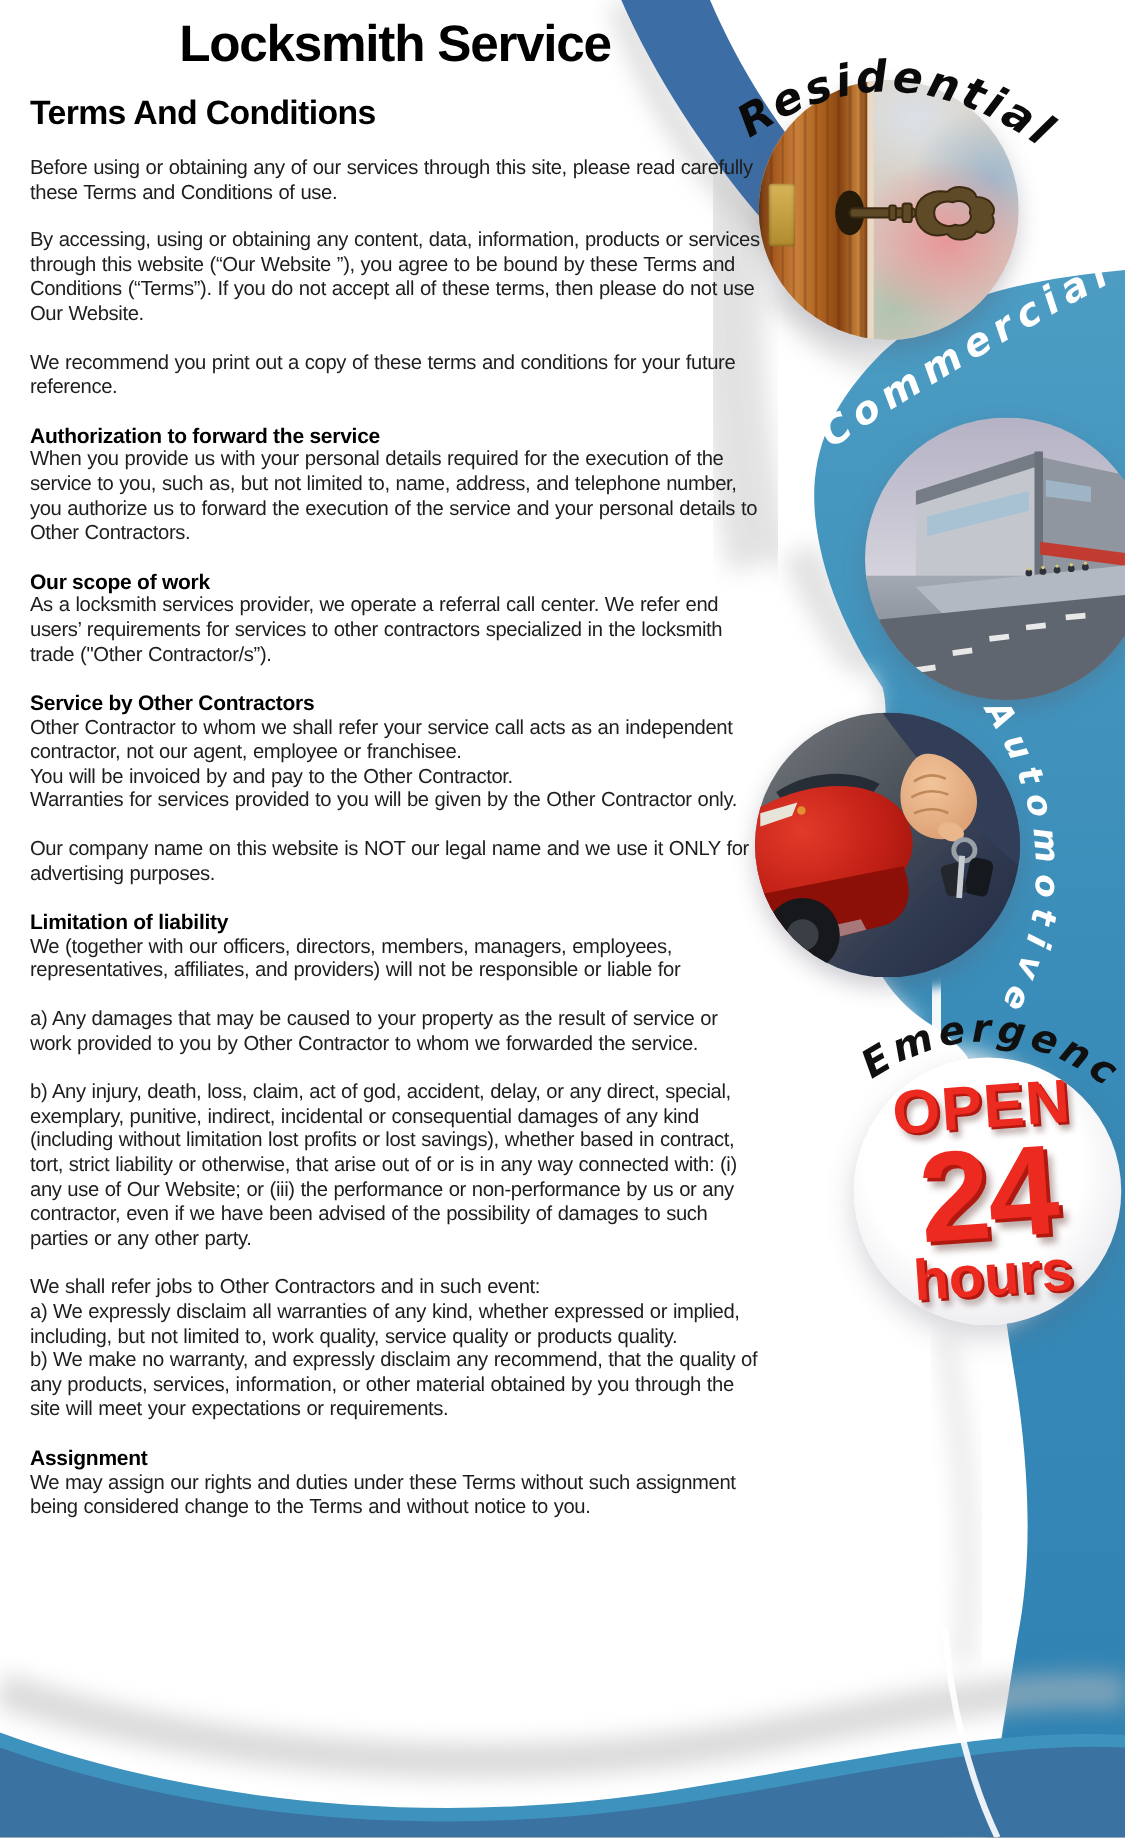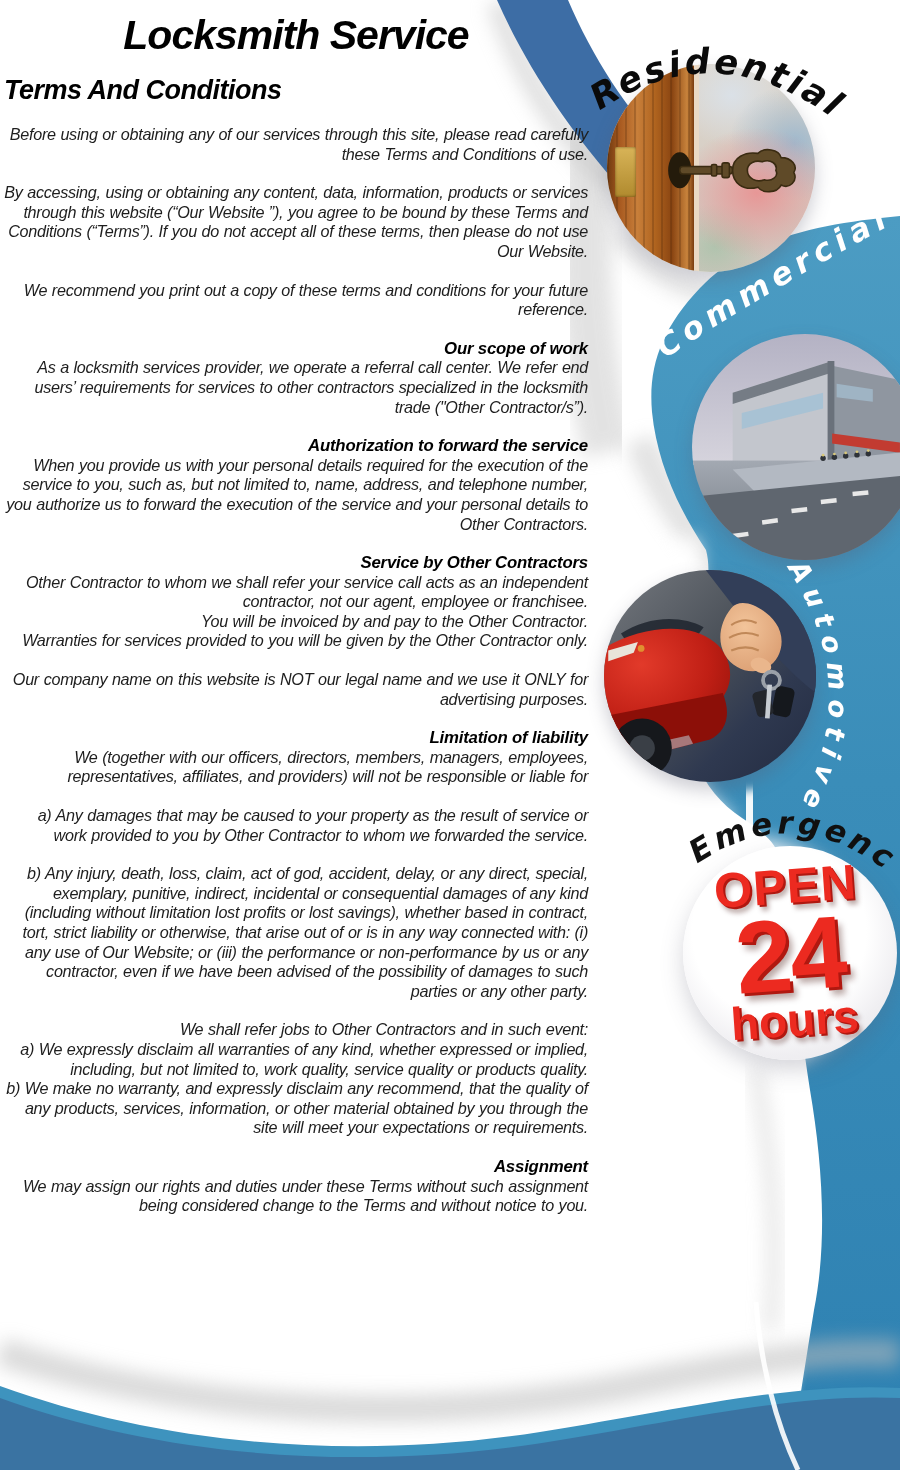--- a/index.html
+++ b/index.html
@@ -2,31 +2,31 @@
 <html><head>
 <meta charset="utf-8">
 <style>
   html,body{margin:0;padding:0;background:#888;}
   .page{
     position:relative;width:900px;height:1470px;margin:0 auto;
     background:#ffffff;overflow:hidden;
     font-family:"Liberation Sans",sans-serif;color:#1c1c1c;
   }
   
-  .content{position:absolute;left:4px;top:0;width:584px;z-index:6;font-style:italic;}
+  .content{position:absolute;left:24px;top:0;width:584px;z-index:6;}
   .title{
     margin:14px 0 0;text-align:center;color:#000;
     font-size:41px;line-height:42px;font-weight:bold;letter-spacing:-1px;
   }
   .subtitle{
     margin:20px 0 0;color:#000;
     font-size:27px;line-height:28px;font-weight:bold;letter-spacing:-0.5px;
   }
   .body-text{margin-top:21px;}
-  .block{margin:0 0 19px;text-align:right;}
+  .block{margin:0 0 19px;}
   .block h3{
     margin:0;font-size:16.8px;line-height:19.6px;font-weight:bold;color:#000;
     letter-spacing:-0.2px;
   }
   .block p{
     margin:0;font-size:16.2px;line-height:19.6px;letter-spacing:-0.3px;
     word-spacing:0.5px;color:#1e1e1e;
   }
   
   .deco{position:absolute;left:0;top:0;z-index:1;}
@@ -279,26 +279,26 @@
       <section class="block">
         <p>Before using or obtaining any of our services through this site, please read carefully these Terms and Conditions of use.</p>
       </section>
       <section class="block">
         <p>By accessing, using or obtaining any content, data, information, products or services through this website (“Our Website ”), you agree to be bound by these Terms and Conditions (“Terms”). If you do not accept all of these terms, then please do not use Our Website.</p>
       </section>
       <section class="block">
         <p>We recommend you print out a copy of these terms and conditions for your future reference.</p>
       </section>
       <section class="block">
+        <h3>Authorization to forward the service</h3>
+        <p>When you provide us with your personal details required for the execution of the service to you, such as, but not limited to, name, address, and telephone number, you authorize us to forward the execution of the service and your personal details to Other Contractors.</p>
+      </section>
+      <section class="block">
         <h3>Our scope of work</h3>
         <p>As a locksmith services provider, we operate a referral call center. We refer end users’ requirements for services to other contractors specialized in the locksmith trade ("Other Contractor/s”).</p>
-      </section>
-      <section class="block">
-        <h3>Authorization to forward the service</h3>
-        <p>When you provide us with your personal details required for the execution of the service to you, such as, but not limited to, name, address, and telephone number, you authorize us to forward the execution of the service and your personal details to Other Contractors.</p>
       </section>
       <section class="block">
         <h3>Service by Other Contractors</h3>
         <p>Other Contractor to whom we shall refer your service call acts as an independent contractor, not our agent, employee or franchisee.</p>
         <p>You will be invoiced by and pay to the Other Contractor.</p>
         <p>Warranties for services provided to you will be given by the Other Contractor only.</p>
       </section>
       <section class="block">
         <p>Our company name on this website is NOT our legal name and we use it ONLY for advertising purposes.</p>
       </section>

